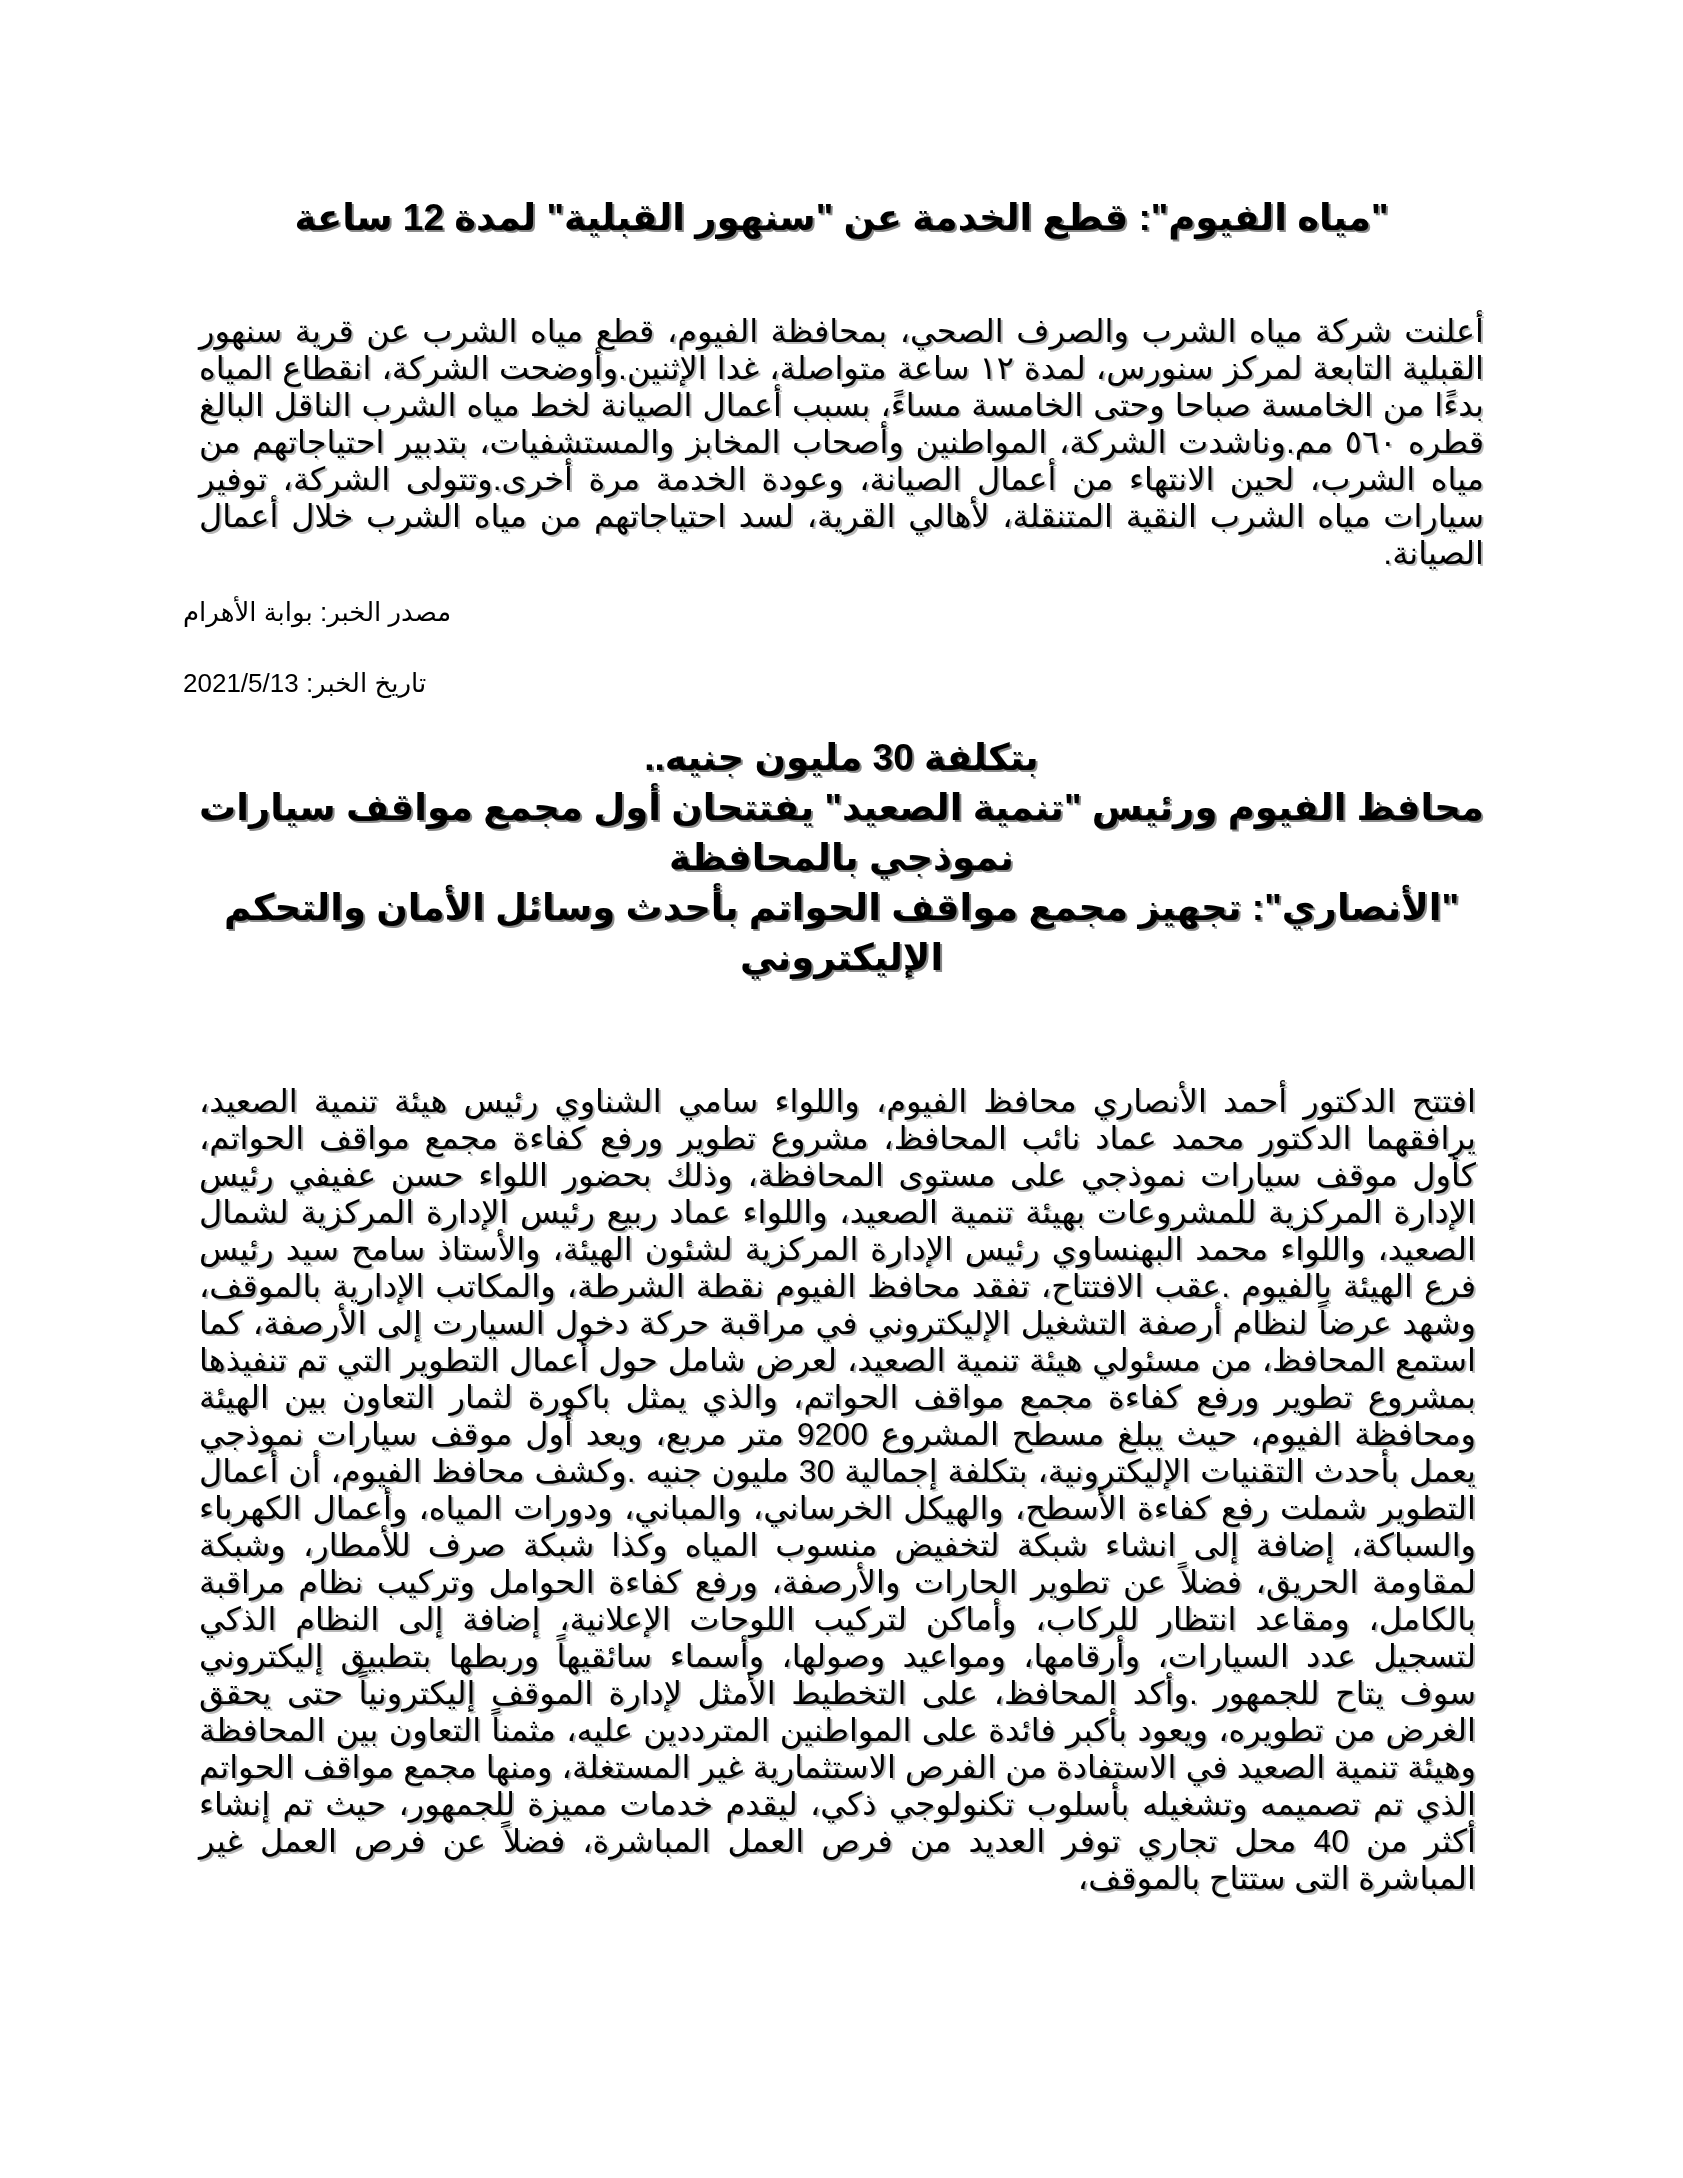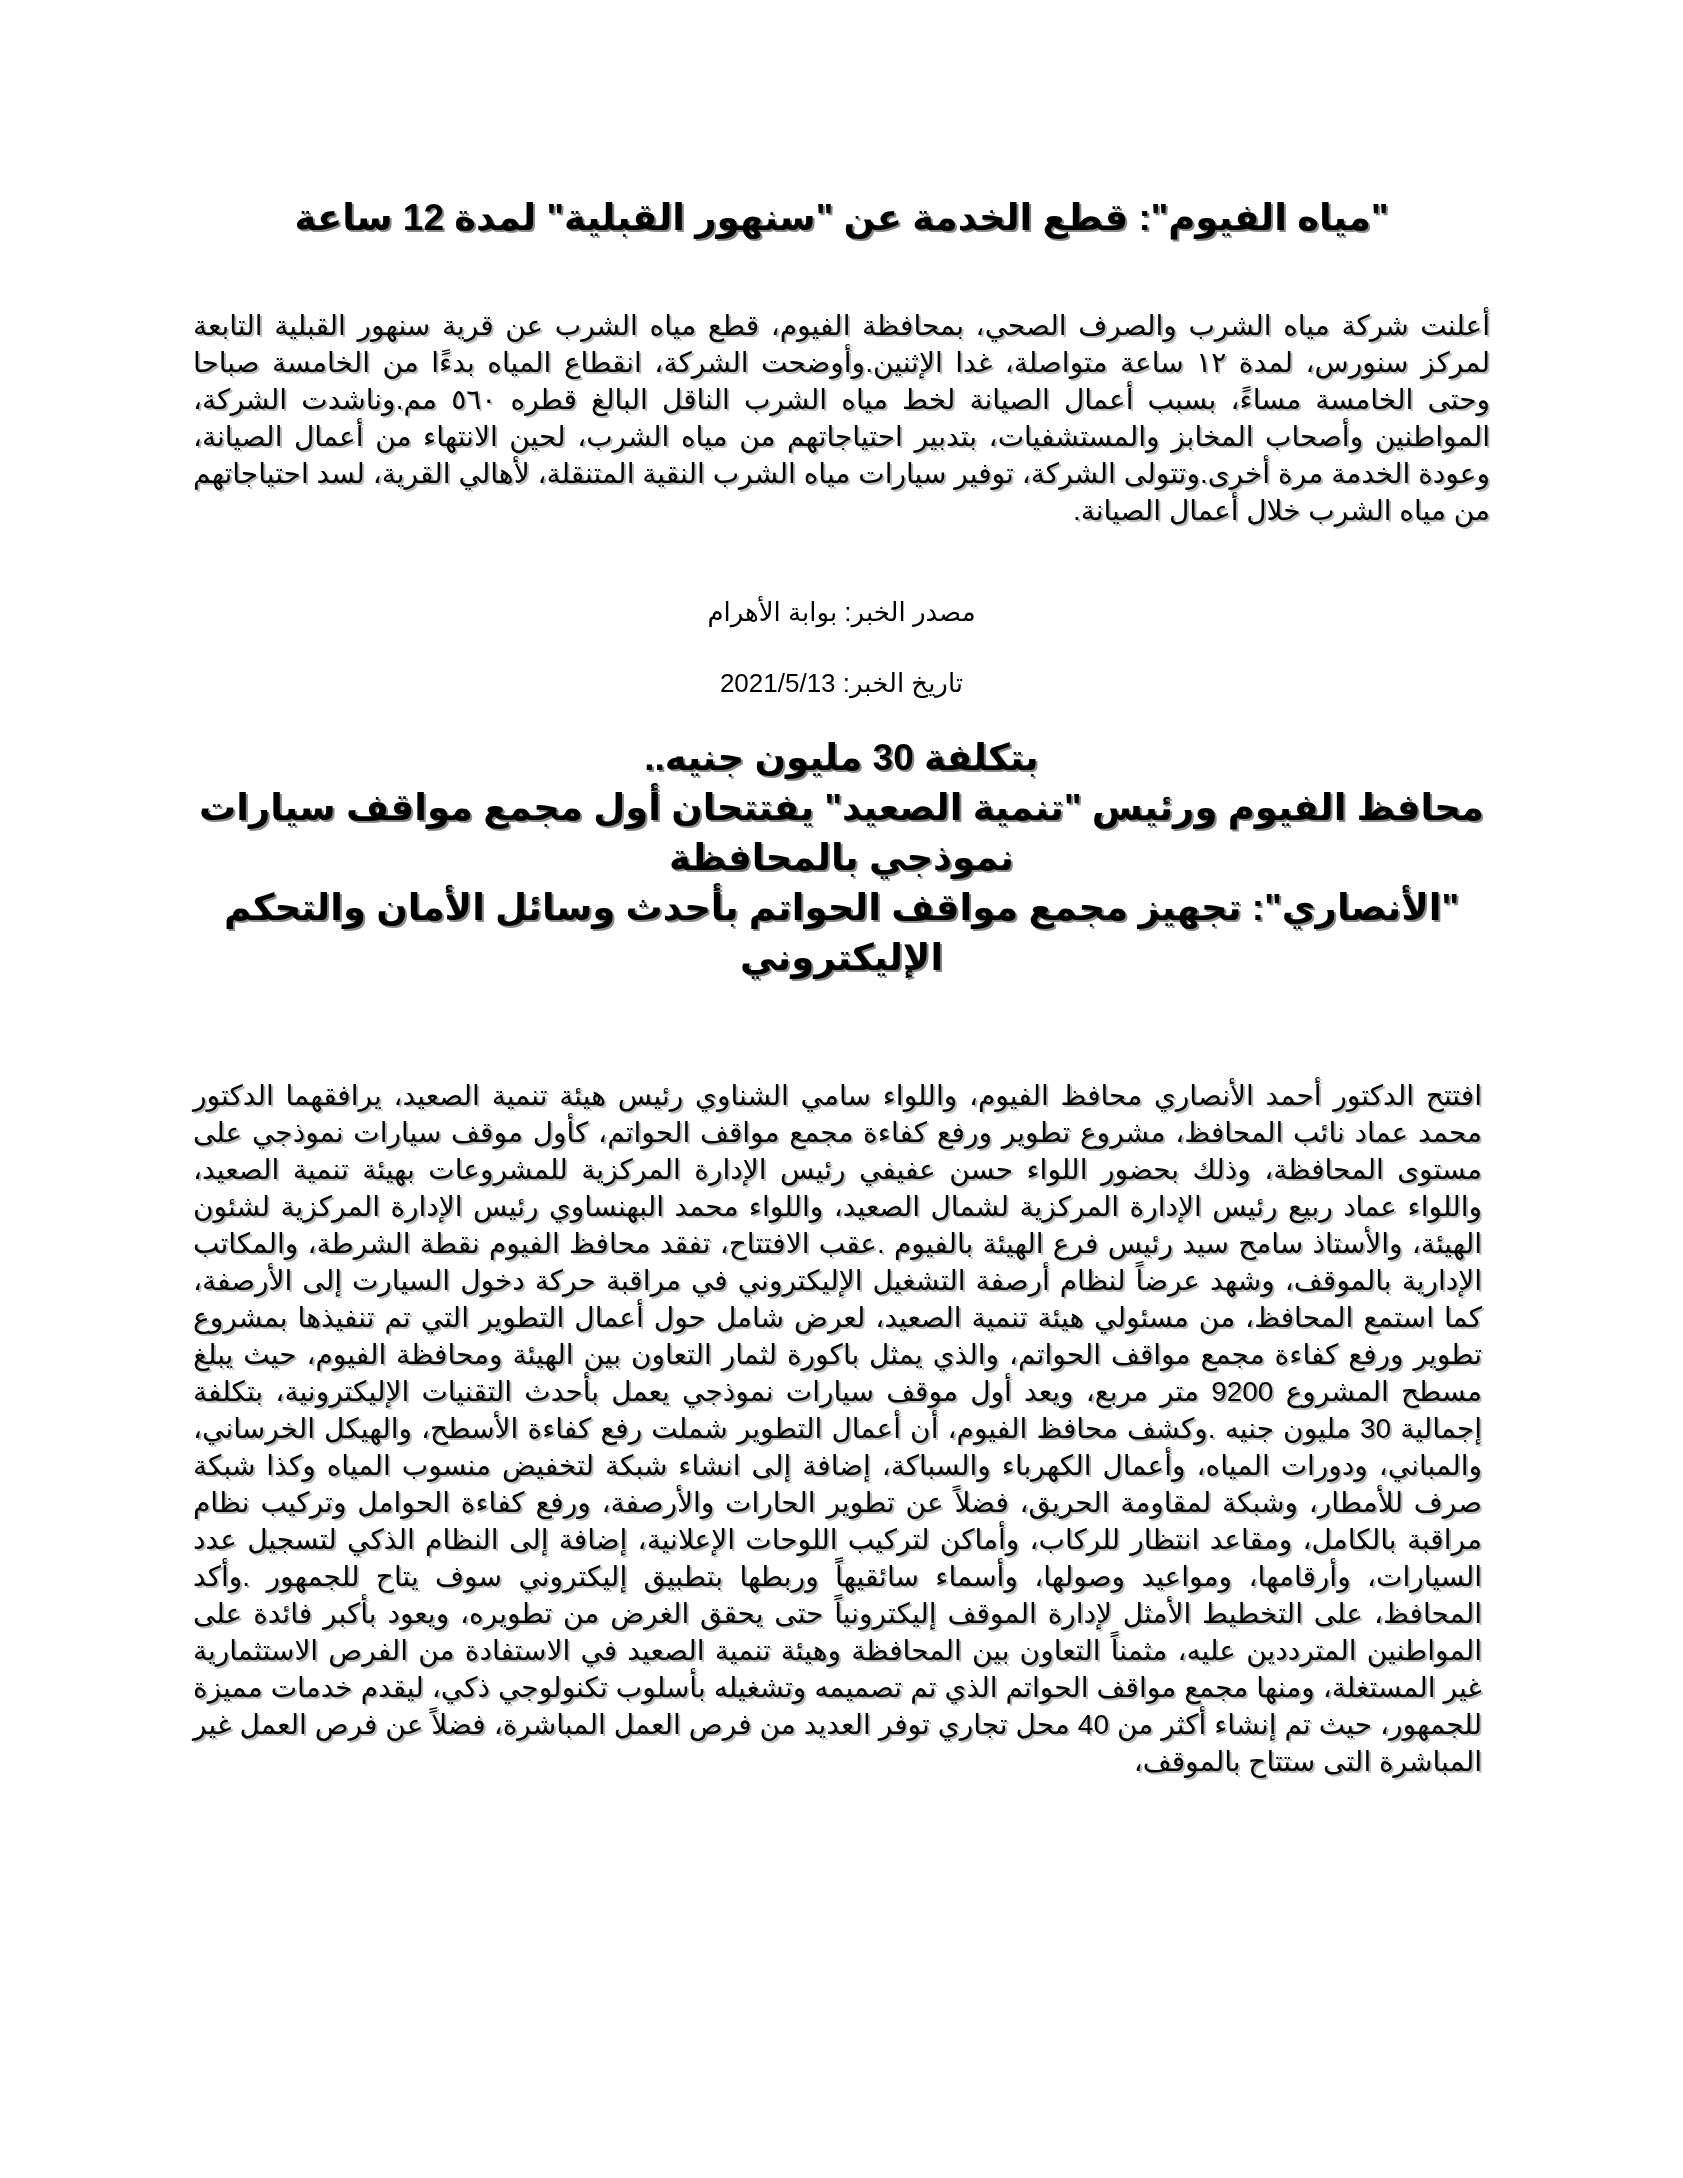--- a/index.html
+++ b/index.html
@@ -29,38 +29,38 @@
       line-height: 48px;
       margin: 0;
     }
     .headline-1 {
       position: absolute;
       top: 194px;
       left: 0;
       right: 0;
     }
     .para {
-      font-size: 28px;
+      font-size: 32px;
       line-height: 37px;
       text-align: justify;
       text-align-last: right;
-      margin: 10px;
+      margin: 16px;
       text-shadow: 2px 2px 0 #b8b8b8;
     }
     .para-1 {
       position: absolute;
       top: 297px;
       left: 0;
       right: 0;
     }
     .meta {
       font-size: 26px;
       line-height: 36px;
       margin: 0;
-      text-align: center;
+      text-align: left;
     }
     .meta-source {
       position: absolute;
       top: 594px;
       left: 0;
       right: 0;
     }
     .meta-date {
       position: absolute;
       top: 665px;

